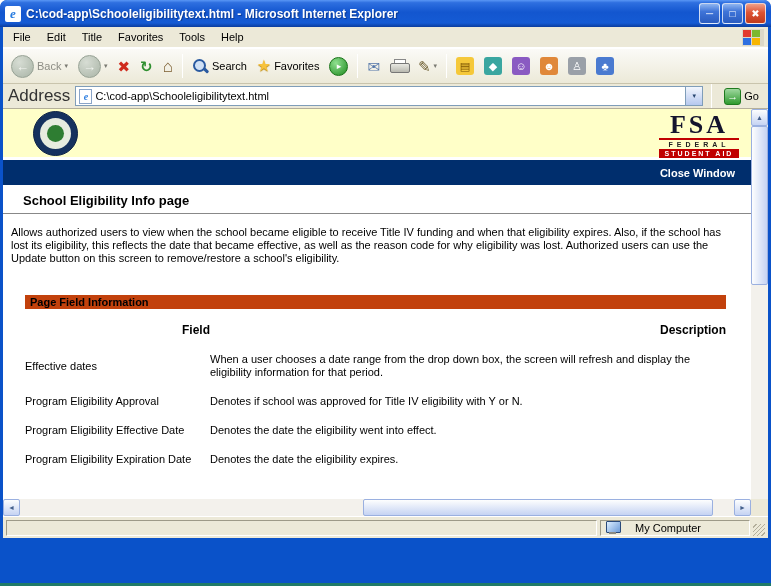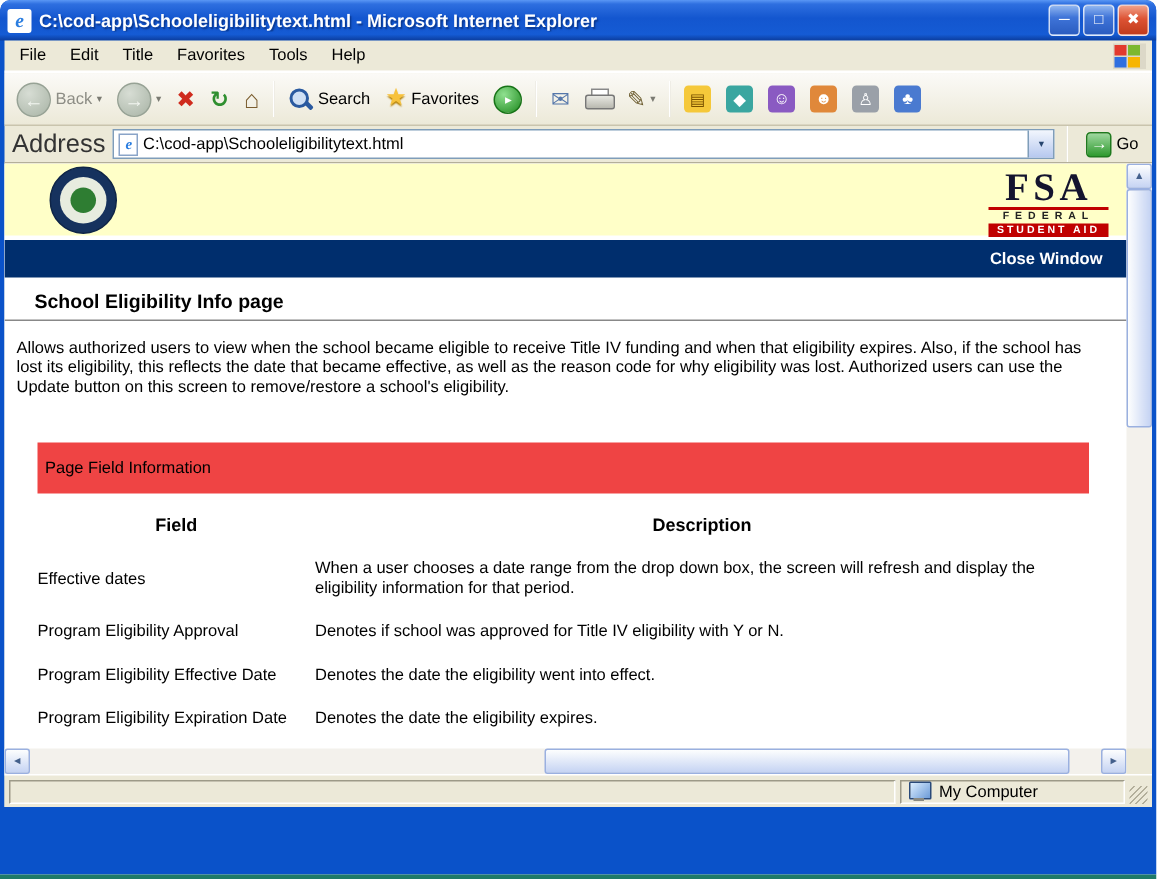--- a/index.html
+++ b/index.html
@@ -66,38 +66,38 @@
   .fsa-big{font-family:"Liberation Serif",serif;font-size:26px;font-weight:bold;letter-spacing:3px;color:#14142e;line-height:26px}
   .fsa-fed{font-size:7px;letter-spacing:4px;color:#222;border-top:2px solid #c00000;padding-top:1px;font-weight:bold}
   .fsa-aid{font-size:7px;letter-spacing:2px;color:#fff;background:#c00000;margin-top:1px;padding:1px 0;font-weight:bold}
   .gapline{height:3px;background:#fff;width:748px}
   .navybar{height:25px;width:748px;background:#002e6d;display:flex;align-items:center;justify-content:flex-end;padding-right:16px}
   .close-window{color:#fff;font-weight:bold;font-size:11px;cursor:pointer;text-decoration:none}
   .pagebody{width:748px;padding:5px 10px 0 8px;font-size:11px;color:#000}
   .pagebody h1{font-size:13px;font-weight:bold;margin:3px 12px 5px}
   .rule{border:none;border-top:1px solid #888;margin:0 -10px 0 -8px}
   .intro{margin-top:12px;line-height:13px}
-  .section-bar{margin:30px 0 0 14px;width:701px;background:#ef4444;font-weight:normal;font-size:11px;padding:11px 5px}
+  .section-bar{margin:30px 0 0 14px;width:701px;background:#c2410c;font-weight:bold;font-size:11px;padding:1px 5px}
   .ftable{margin:4px 0 0 14px;width:701px;border-collapse:collapse}
-  .ftable th{font-size:12px;font-weight:bold;padding:10px 0 8px;text-align:center}
+  .ftable th{font-size:12px;font-weight:bold;padding:10px 0 8px;text-align:right}
   .ftable td{font-size:11px;vertical-align:middle;padding:8px 6px 8px 0;line-height:13px}
   .col-field{width:185px}
   .hscroll{position:absolute;left:0;bottom:0;width:748px;height:17px;display:flex;background:#f3f1ec}
   .vscroll{position:absolute;right:0;top:0;width:17px;height:432px;display:flex;flex-direction:column;background:#f3f1ec}
   .corner{position:absolute;right:0;bottom:0;width:17px;height:17px;background:#ece9d8}
   .sbtn{width:17px;height:17px;flex:none;background:linear-gradient(180deg,#fdfefe,#c5d3f3);border:1px solid #9ab0e0;border-radius:2px;
     color:#44608c;font-size:7px;display:flex;align-items:center;justify-content:center}
   .htrack{flex:1;position:relative}
   .hthumb{position:absolute;top:0;left:48%;width:49%;height:17px;background:linear-gradient(180deg,#fdfefe,#c5d3f3);border:1px solid #9ab0e0;border-radius:2px}
   .vtrack{flex:1;position:relative}
   .vthumb{position:absolute;left:0;top:0;width:17px;height:40%;background:linear-gradient(90deg,#fdfefe,#c5d3f3);border:1px solid #9ab0e0;border-radius:2px}
   .statusbar{height:22px;display:flex;align-items:center;gap:3px;padding:2px 3px;border-top:1px solid #fff;background:#ece9d8}
   .spanel{height:16px;border:1px solid;border-color:#9d9a88 #fff #fff #9d9a88}
   .status-left{flex:1}
-  .status-zone{width:150px;display:flex;align-items:center;gap:5px;padding:0 4px;font-size:11px;color:#000}
+  .status-zone{width:150px;display:flex;align-items:center;gap:14px;padding:0 4px;font-size:11px;color:#000}
   .comp{position:relative;width:16px;height:13px;flex:none}
   .comp::before{content:"";position:absolute;left:1px;top:0;width:13px;height:10px;border:1px solid #2a4a7a;background:linear-gradient(135deg,#dceeff,#6c9bd8);border-radius:1px}
   .comp::after{content:"";position:absolute;left:4px;bottom:0;width:7px;height:2px;background:#8a8a82}
   .grip{width:12px;height:12px;align-self:flex-end;flex:none;
     background:repeating-linear-gradient(135deg,#ece9d8 0 2px,#b3af9b 2px 3px)}
   .desktop-edge{height:3px;width:771px;background:#1f7a68}
 </style>
 </head>
 <body>
 

